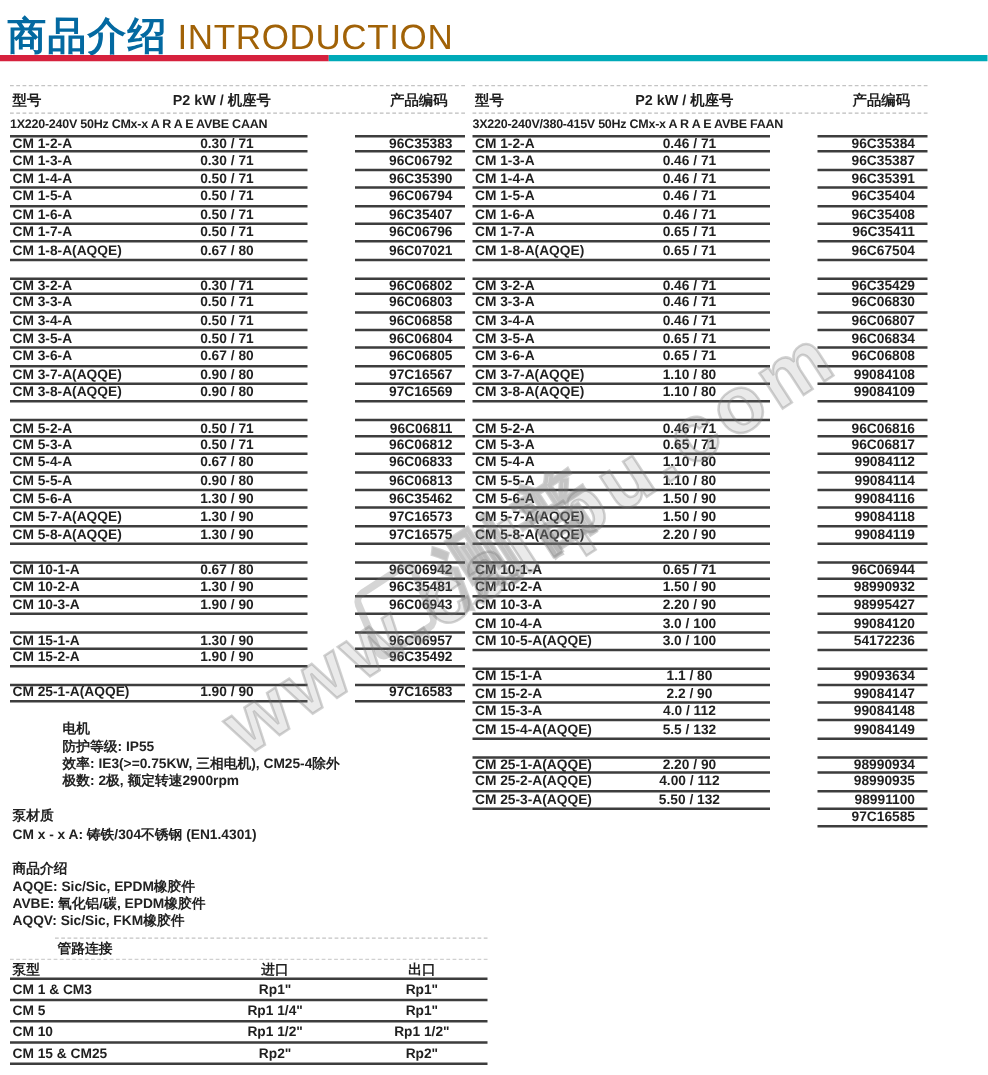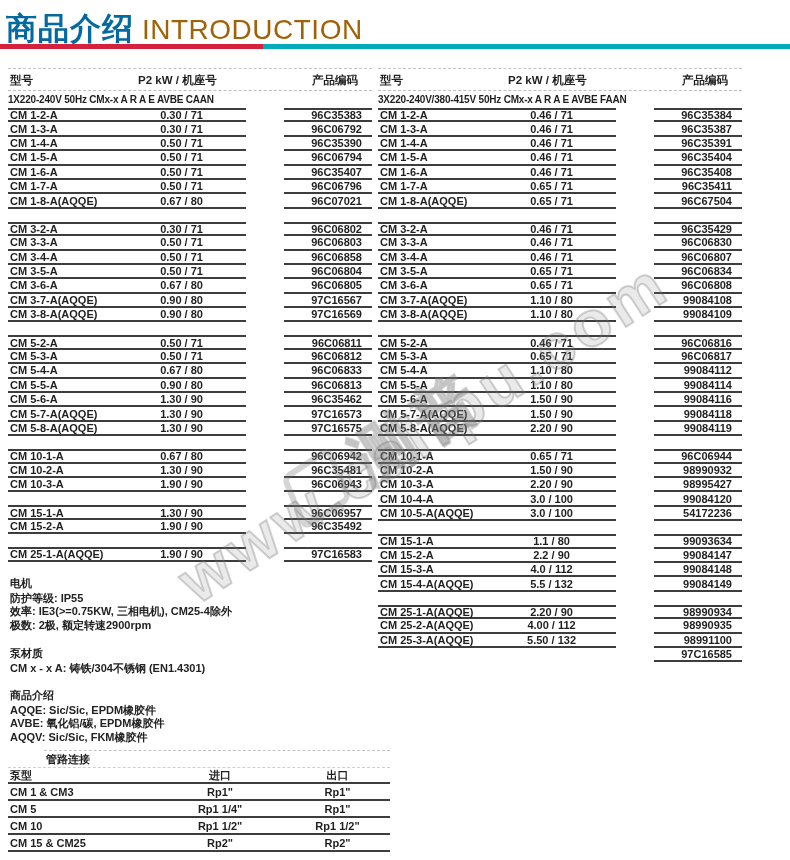--- a/index.html
+++ b/index.html
@@ -33,21 +33,21 @@
   .trow:first-child .seg-main,.trow:first-child .seg-code{border-top:2px solid #3d3d3d;}
   .cell-model{flex:0 0 45%;padding-left:2px;white-space:nowrap;}
   .cell-power{flex:1;text-align:center;white-space:nowrap;}
   .seg-gap{flex:1;}
   .seg-code{flex:0 0 88px;display:flex;align-items:center;justify-content:flex-end;height:100%;
             box-sizing:border-box;border-bottom:2px solid #3d3d3d;padding-right:10px;white-space:nowrap;}
 
   
   .info{position:absolute;left:10px;font-size:11px;font-weight:700;line-height:13.5px;color:#222;white-space:nowrap;}
   .info .info-title{margin-bottom:1px;}
-  #sec-motor{top:577px;}
+  #sec-motor{top:577px;margin-left:40px;}
   #sec-pump-material{top:647px;}
   #sec-seal-material{top:689px;}
 
   
   .pipe-table{position:absolute;left:8px;top:750px;width:382px;}
   .pipe-title{font-size:11px;font-weight:700;height:17px;line-height:17px;border-top:1px dashed #c4c4c4;
               box-sizing:border-box;padding-left:2px;margin-left:36px;}
   .prow{display:flex;align-items:center;height:17px;font-size:11px;font-weight:700;box-sizing:border-box;
         border-bottom:2px solid #3d3d3d;}
   .prow.phead{font-weight:700;border-bottom:2px solid #3d3d3d;border-top:1px dashed #d0d0d0;}

